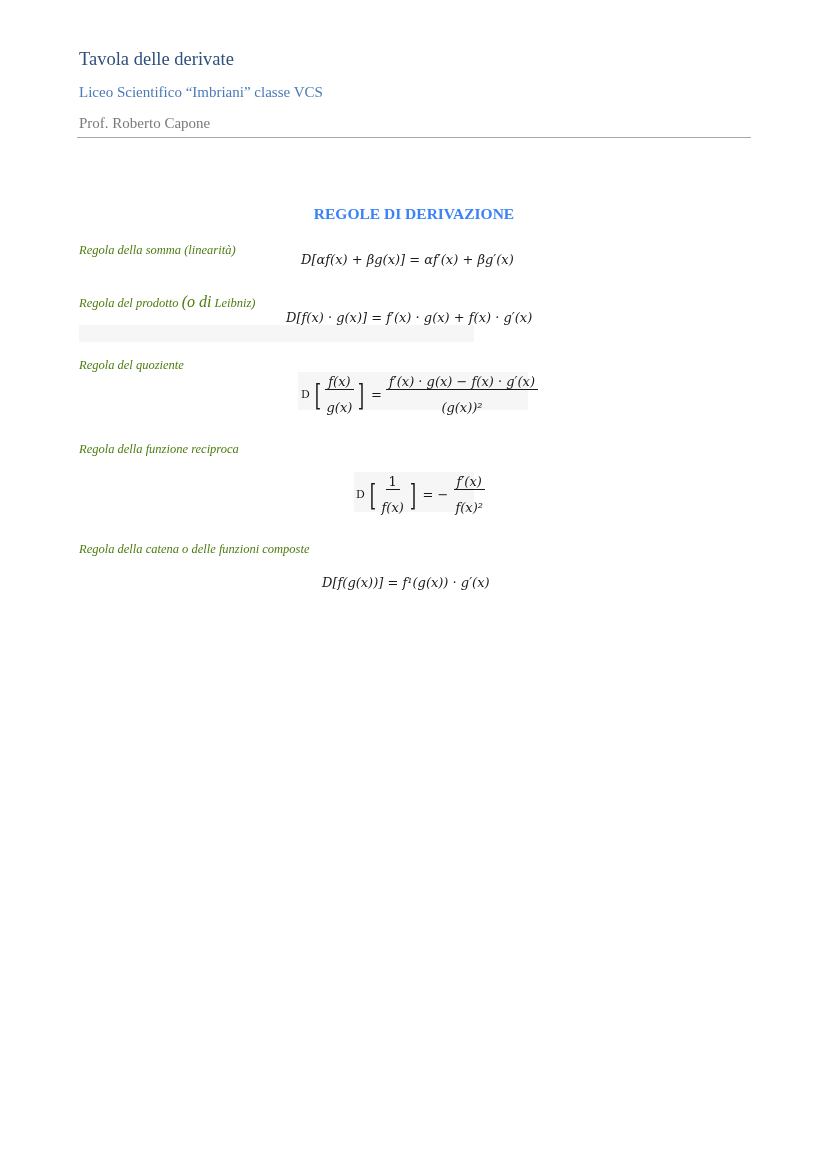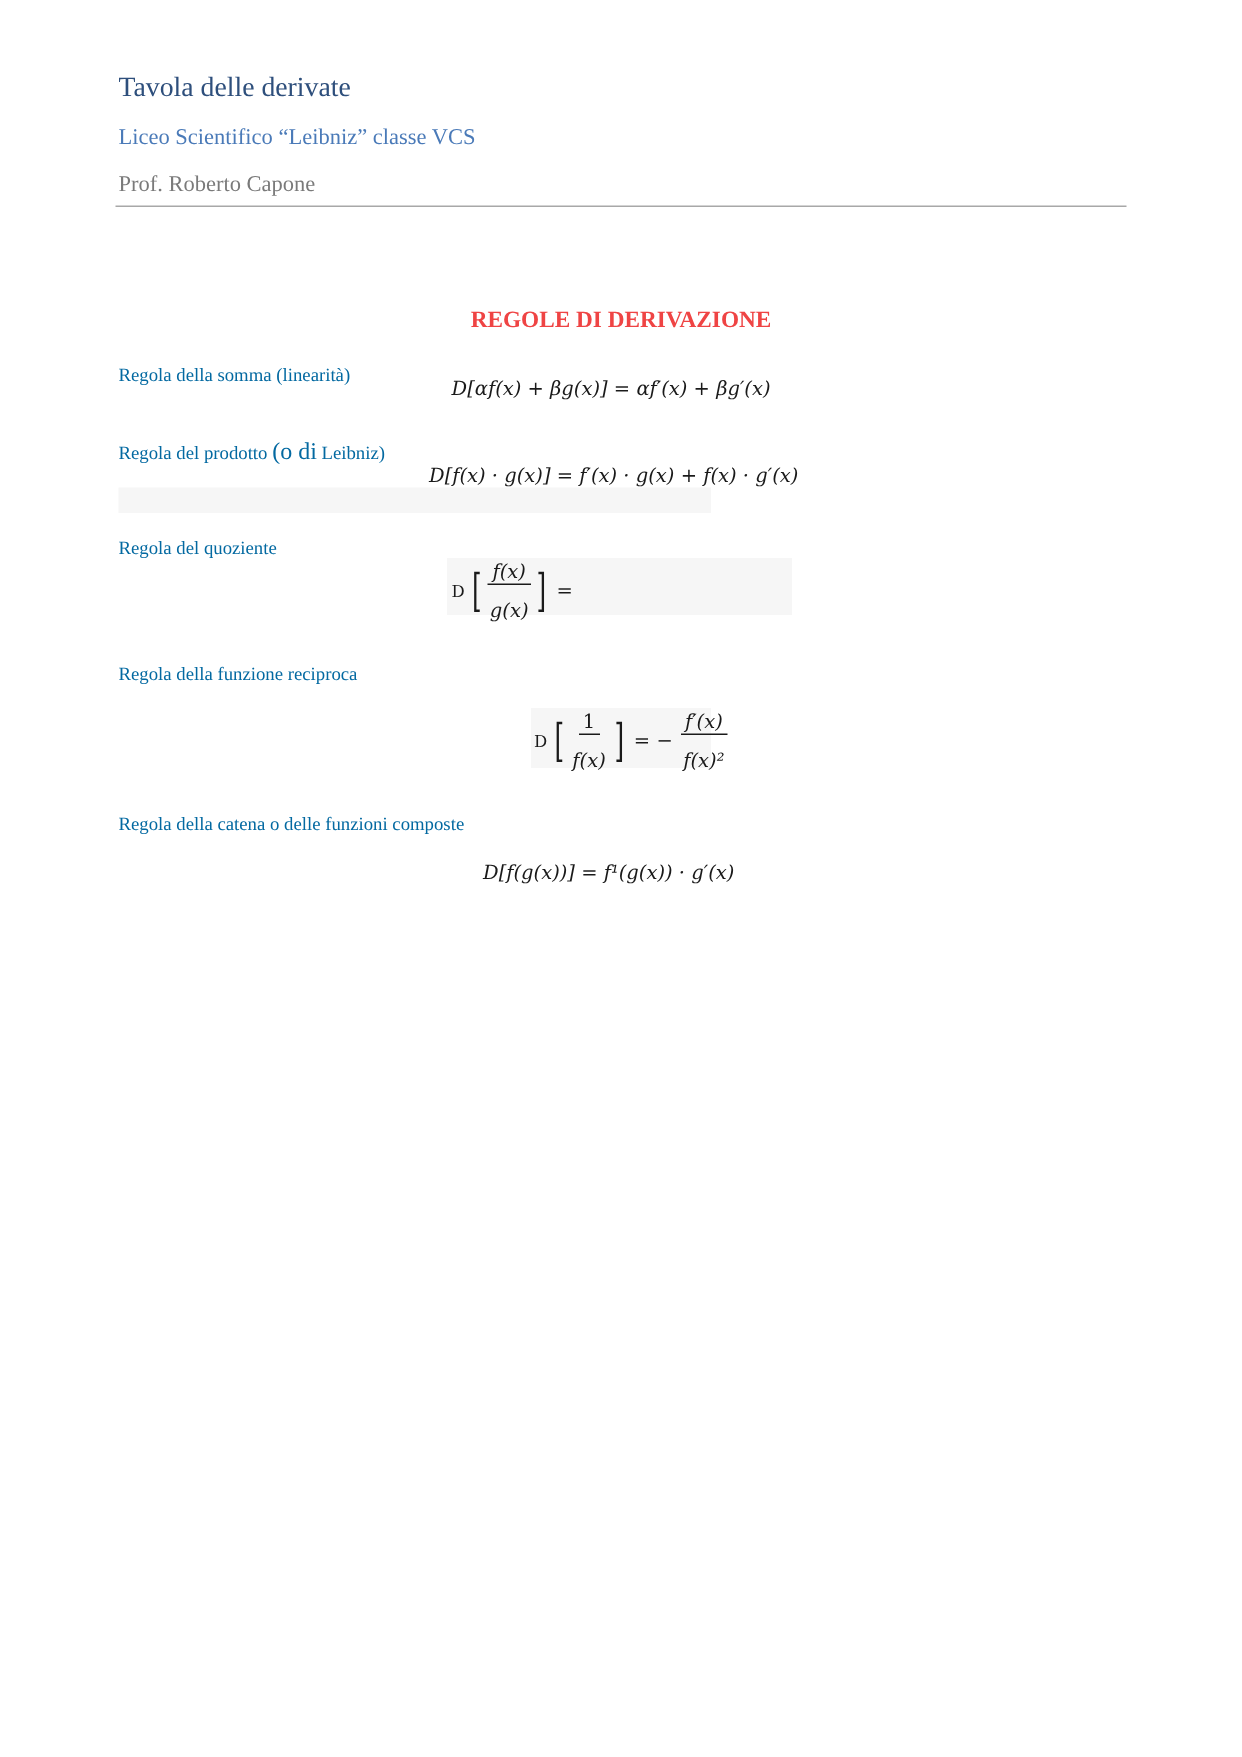--- a/index.html
+++ b/index.html
@@ -4,43 +4,43 @@
 <style>
   html, body { margin: 0; padding: 0; background: #ffffff; }
   body { width: 828px; height: 1171px; position: relative; overflow: hidden;
          font-family: "Liberation Serif", serif; color: #111; }
   .abs { position: absolute; white-space: nowrap; }
   .title { left: 79px; top: 49px; font-size: 18.5px; font-weight: normal; color: #2e4f7c; }
   .subtitle { left: 79px; top: 84px; font-size: 15px; color: #4a7ab8; }
   .author { left: 79px; top: 115px; font-size: 15px; color: #7a7a7a; }
   .rule { left: 77px; top: 137px; width: 674px; height: 1px; background: #a8a8a8; }
   .section-title { left: 0; width: 828px; text-align: center; top: 205px;
-                   font-size: 15.5px; font-weight: bold; color: #ef4444; padding-left: 0; }
+                   font-size: 15.5px; font-weight: bold; color: #3b82f6; padding-left: 0; }
   .section-title span { position: relative; left: 0; }
-  .label { font-size: 12.5px; color: #0369a1; }
+  .label { font-size: 12.5px; color: #4d7c0f; font-style: italic; }
   .label .lg { font-size: 16px; }
   .math { font-family: "DejaVu Serif", serif; font-style: italic; font-size: 13px; color: #1a1a1a; }
   .math .up { font-style: normal; }
   .shade { position: absolute; background: #f6f6f6; }
   .frac { display: inline-flex; flex-direction: column; align-items: center; vertical-align: middle; }
   .frac .num { padding: 0 3px; border-bottom: 1px solid #1a1a1a; line-height: 15px; }
   .frac .den { padding: 0 3px; line-height: 15px; margin-top: 10px; }
   .bracket { display: inline-block; vertical-align: middle; font-style: normal; font-size: 30px;
              line-height: 30px; transform: scaleX(0.55); font-weight: 200; }
   .inl { display: inline-flex; align-items: center; }
   .eq { padding: 0 4px; font-style: normal; }
   .Dsm { font-size: 11px; margin-right: 2px; }
 </style>
 </head>
 <body>
 
 <div>
 
   <div class="abs title">Tavola delle derivate</div>
-  <div class="abs subtitle">Liceo Scientifico “Leibniz” classe VCS</div>
+  <div class="abs subtitle">Liceo Scientifico “Imbriani” classe VCS</div>
   <div class="abs author">Prof. Roberto Capone</div>
   <div class="abs rule"></div>
 
   <div class="abs section-title">
     <span style="left:0px;">REGOLE DI DERIVAZIONE</span>
   </div>
 
   <div class="abs label" style="left:79px; top:243px;">Regola della somma (linearità)</div>
   <div class="abs math" style="left:301px; top:252px;">D[αf(x) + βg(x)] = αf′(x) + βg′(x)</div>
 
@@ -54,20 +54,24 @@
   <div class="shade" style="left:298px; top:372px; width:230px; height:38px;"></div>
   <div class="abs math inl" style="left:301px; top:374px;">
     <span class="up Dsm">D</span>
     <span class="bracket">[</span>
     <span class="frac">
       <span class="num">f(x)</span>
       <span class="den">g(x)</span>
     </span>
     <span class="bracket">]</span>
     <span class="eq">=</span>
+    <span class="frac">
+      <span class="num">f′(x) · g(x) − f(x) · g′(x)</span>
+      <span class="den">(g(x))²</span>
+    </span>
   </div>
 
   <div class="abs label" style="left:79px; top:442px;">Regola della funzione reciproca</div>
   <div class="shade" style="left:354px; top:472px; width:120px; height:40px;"></div>
   <div class="abs math inl" style="left:356px; top:474px;">
     <span class="up Dsm">D</span>
     <span class="bracket">[</span>
     <span class="frac">
       <span class="num up">1</span>
       <span class="den">f(x)</span>

